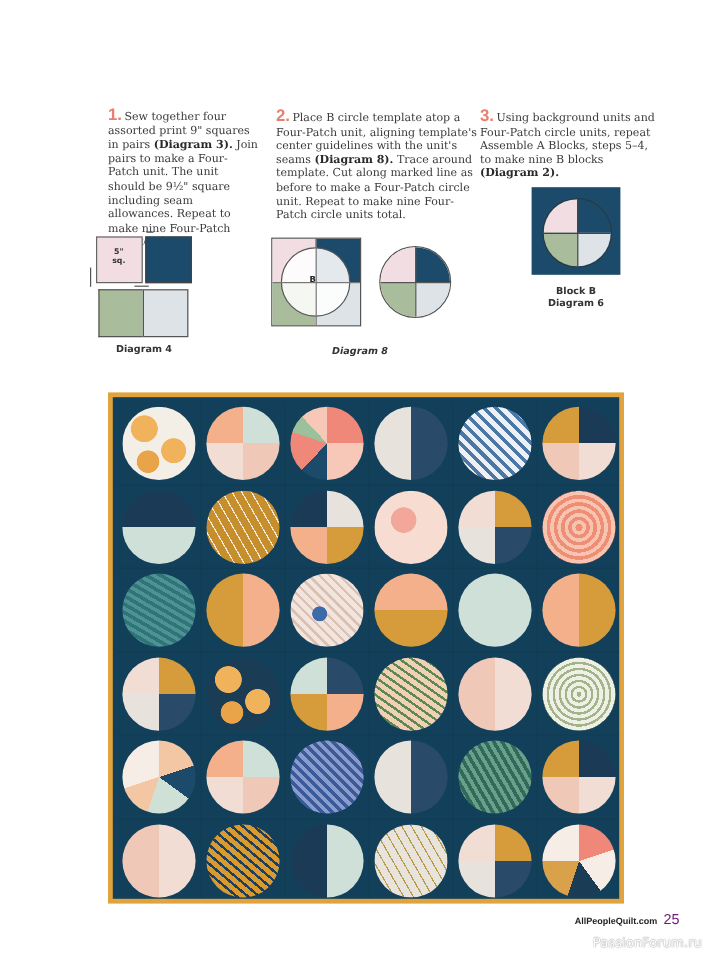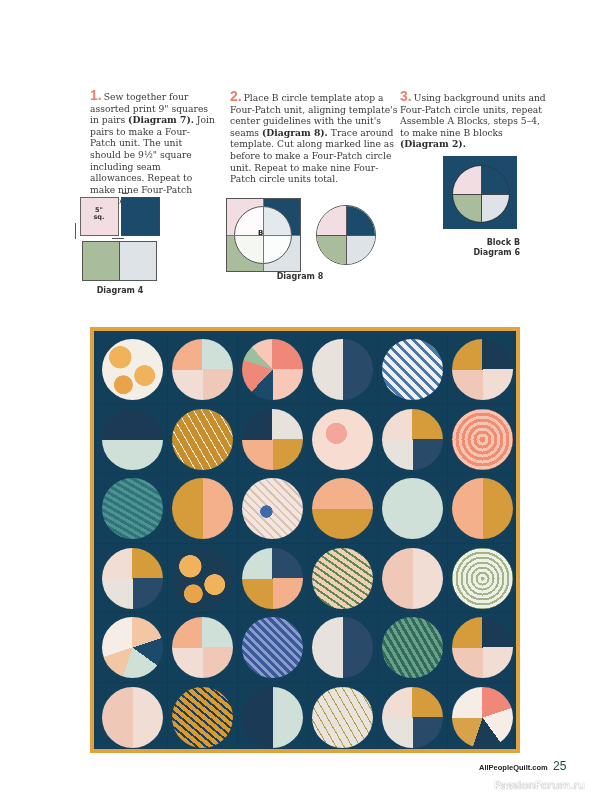--- a/index.html
+++ b/index.html
@@ -10,29 +10,29 @@
   .bold{font-weight:bold;color:#2a2a2a;}
   .caption{position:absolute;font-family:"DejaVu Sans",sans-serif;font-size:8px;font-weight:bold;color:#333;text-align:center;line-height:9.5px;}
   .sq{position:absolute;}
   .arrow{position:absolute;background:#555;}
   .quilt{position:absolute;left:90px;top:327px;width:430px;height:426px;background:#e1a33e;}
   .quilt-inner{position:absolute;left:4px;top:4px;right:4px;bottom:4px;background:#12405a;overflow:hidden;}
   .grid{position:absolute;left:4px;top:4px;display:grid;grid-template-columns:repeat(6,70px);grid-template-rows:repeat(6,69.5px);}
   .cell{position:relative;border-right:1px solid rgba(0,0,0,0.08);border-bottom:1px solid rgba(0,0,0,0.08);}
   .circle{position:absolute;left:4px;top:4px;width:61px;height:61px;border-radius:50%;overflow:hidden;}
   .footer-site{position:absolute;left:479px;top:763px;font-family:"Liberation Sans",sans-serif;font-weight:bold;font-size:7.5px;color:#222;}
-  .footer-page{position:absolute;left:553px;top:759px;font-family:"Liberation Sans",sans-serif;font-size:12px;color:#14532d;}
+  .footer-page{position:absolute;left:553px;top:759px;font-family:"Liberation Sans",sans-serif;font-size:12px;color:#701a75;}
   .watermark{position:absolute;left:494px;top:779px;font-family:"DejaVu Sans",sans-serif;font-size:11px;color:#ffffff;text-shadow:0 0 1px #999,0 0 1px #999;}
 </style>
 </head>
 <body>
 
 <div class="col" style="left:90px;top:90px;width:125px;">
   <div>
-    <span class="stepnum">1.</span><span>Sew together four assorted print 9" squares in pairs </span><span class="bold">(Diagram 7).</span><span> Join pairs to make a Four-Patch unit. The unit should be 9½" square including seam allowances. Repeat to make nine Four-Patch units total.</span>
+    <span class="stepnum">1.</span><span>Sew together four assorted print 9" squares in pairs </span><span class="bold">(Diagram 3).</span><span> Join pairs to make a Four-Patch unit. The unit should be 9½" square including seam allowances. Repeat to make nine Four-Patch units total.</span>
   </div>
 </div>
 
 <div class="col" style="left:218px;top:91px;width:170px;margin-left:12px;">
   <div>
     <span class="stepnum">2.</span><span>Place B circle template atop a Four-Patch unit, aligning template's center guidelines with the unit's seams </span><span class="bold">(Diagram 8).</span><span> Trace around template. Cut along marked line as before to make a Four-Patch circle unit. Repeat to make nine Four-Patch circle units total.</span>
   </div>
 </div>
 
 <div class="col" style="left:400px;top:91px;width:150px;">
@@ -66,35 +66,35 @@
     <div style="position:absolute;left:31px;top:30px;font-family:'DejaVu Sans',sans-serif;font-weight:bold;font-size:7px;color:#222;">B</div>
   </div>
   <div style="position:absolute;left:316px;top:205px;width:58px;height:58px;border-radius:50%;overflow:hidden;border:1px solid #555;">
     <div style="position:absolute;left:0;top:0;width:29px;height:29px;background:#f2dde2;"></div>
     <div style="position:absolute;left:29px;top:0;width:29px;height:29px;background:#1b4a6b;"></div>
     <div style="position:absolute;left:0;top:29px;width:29px;height:29px;background:#a9bc9c;"></div>
     <div style="position:absolute;left:29px;top:29px;width:29px;height:29px;background:#dde3e6;"></div>
     <div style="position:absolute;left:0;top:29px;width:58px;height:1px;background:#555;"></div>
     <div style="position:absolute;left:29px;top:0;width:1px;height:58px;background:#555;"></div>
   </div>
-  <div class="caption" style="left:260px;top:272px;width:80px;">Diagram 8</div>
+  <div class="caption" style="left:260px;top:288px;width:80px;font-style:italic;">Diagram 8</div>
 </div>
 
 <div>
   <div style="position:absolute;left:443px;top:156px;width:74px;height:73px;background:#1b4a6b;">
     <div style="position:absolute;left:9px;top:9px;width:56px;height:56px;border-radius:50%;overflow:hidden;border:1px solid #2a3a40;">
       <div style="position:absolute;left:0;top:0;width:28px;height:28px;background:#f2dde2;"></div>
       <div style="position:absolute;left:28px;top:0;width:28px;height:28px;background:#1b4a6b;"></div>
       <div style="position:absolute;left:0;top:28px;width:28px;height:28px;background:#a9bc9c;"></div>
       <div style="position:absolute;left:28px;top:28px;width:28px;height:28px;background:#dde3e6;"></div>
       <div style="position:absolute;left:0;top:28px;width:56px;height:1px;background:#444;"></div>
       <div style="position:absolute;left:28px;top:0;width:1px;height:56px;background:#444;"></div>
     </div>
   </div>
-  <div class="caption" style="left:440px;top:238px;width:80px;text-align:right;">
+  <div class="caption" style="left:440px;top:238px;width:80px;">
     <div>Block B</div>
     <div>Diagram 6</div>
   </div>
 </div>
 
 <div class="quilt">
   <div class="quilt-inner">
     <div class="grid" id="quilt-grid">
         <div class="cell">
           <div class="circle" style="background: radial-gradient(circle at 30% 30%, rgb(240, 178, 90) 18%, transparent 19%), radial-gradient(circle at 70% 60%, rgb(240, 178, 90) 18%, transparent 19%), radial-gradient(circle at 35% 75%, rgb(233, 164, 74) 15%, transparent 16%), rgb(244, 239, 230);"></div>

